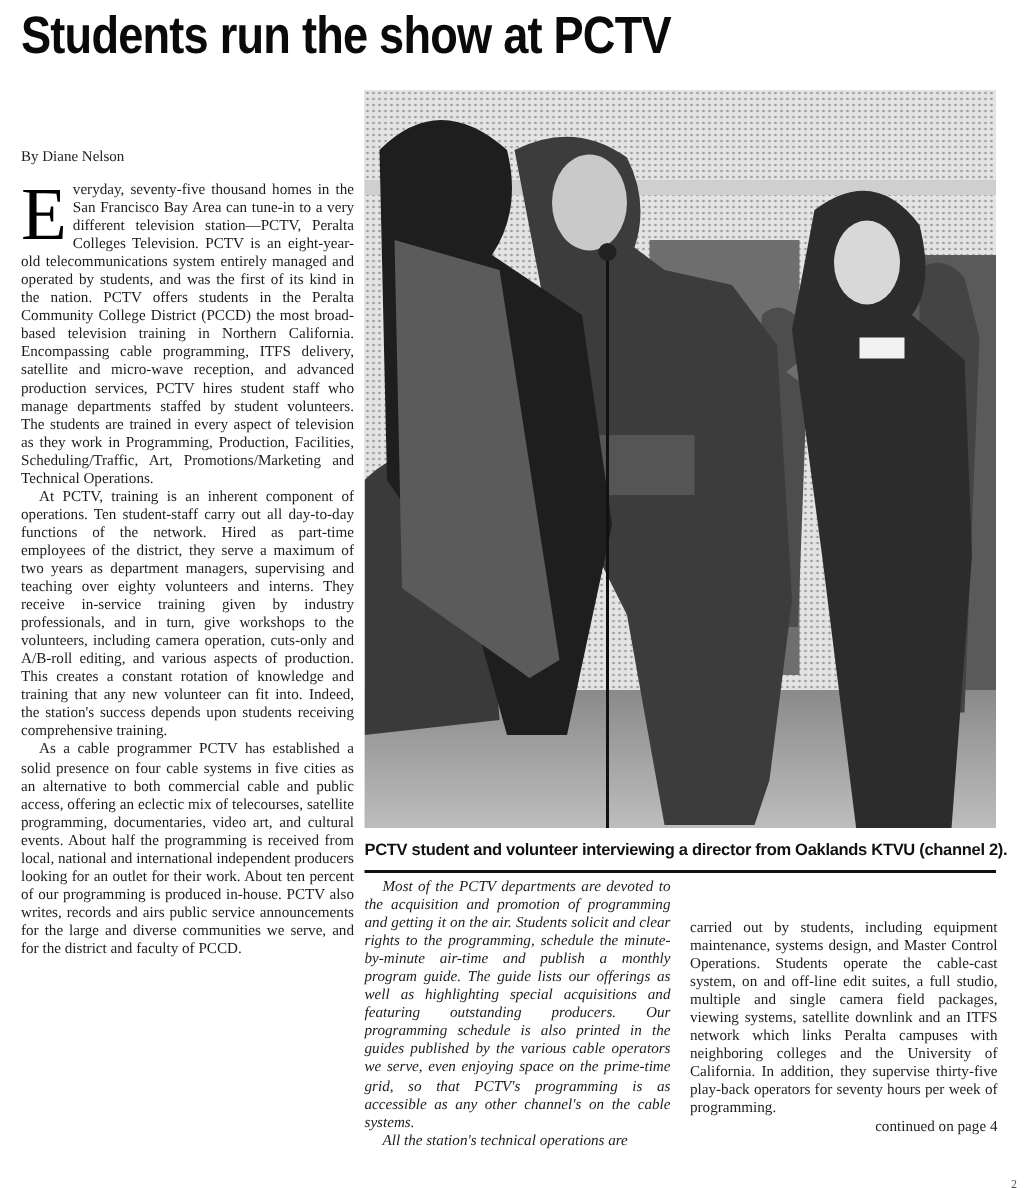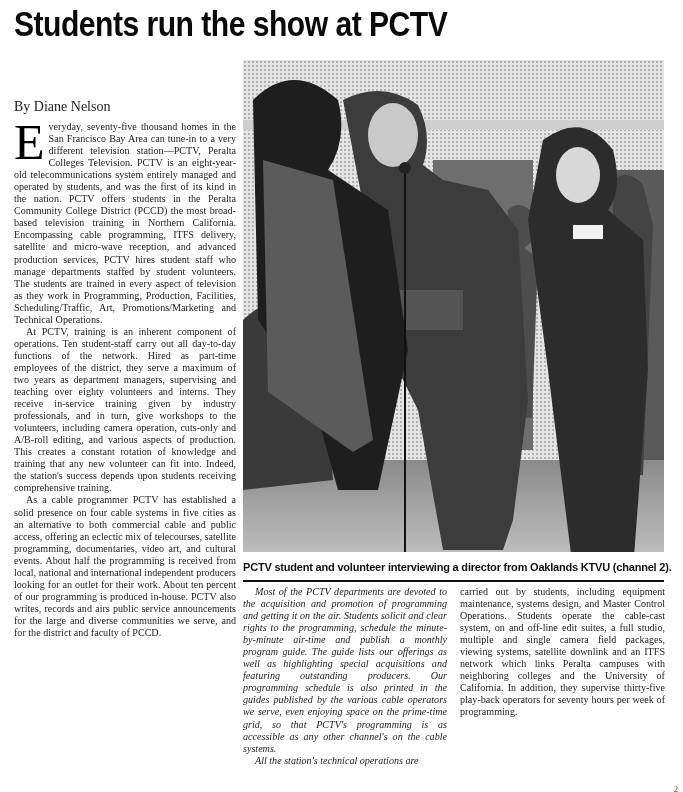--- a/index.html
+++ b/index.html
@@ -2,28 +2,28 @@
 <html><head>
   <meta charset="utf-8">
   <style>
     html, body { margin:0; padding:0; background:#fff; }
     body { width:683px; height:792px; position:relative; overflow:hidden;
            font-family:"Liberation Serif", serif; color:#1a1a1a; }
     .headline { position:absolute; left:14px; top:4px; margin:0;
                 font-family:"Liberation Sans", sans-serif; font-weight:bold;
                 font-size:35px; letter-spacing:-0.6px; color:#0a0a0a;
                 transform:scaleX(0.86); transform-origin:left top; white-space:nowrap; }
-    .byline { position:absolute; left:14px; top:99px; font-size:14px; color:#222; }
+    .byline { position:absolute; left:14px; top:99px; font-size:10px; color:#222; }
     .col { position:absolute; font-size:10.1px; line-height:12.05px; text-align:justify;
            hyphens:manual; color:#1c1c1c; }
     .col p { margin:0; }
     .col p.indent { text-indent:12px; }
     #col1 { left:14px; top:121px; width:222px; }
     #col2 { left:243px; top:586px; width:204px;font-style:italic; }
-    #col3 { left:460px; top:586px; width:205px; }
+    #col3 { left:460px; top:613px; width:205px; }
     .dropcap { float:left; font-size:50px; line-height:40px; margin:1px 4px 0 0;
                font-family:"Liberation Serif", serif; color:#000; }
     .photo { position:absolute; left:243px; top:60px; width:421px; height:492px;
              background:#c8c8c8; overflow:hidden; }
     .photo svg { display:block; width:100%; height:100%; }
     .caption { position:absolute; left:243px; top:561px; width:421px; text-align:center;
                font-family:"Liberation Sans", sans-serif; font-weight:bold; font-size:11px;
                color:#111; white-space:nowrap; letter-spacing:-0.2px; }
     .rule { position:absolute; left:243px; top:580px; width:421px; height:2px; background:#111; }
     .continued { text-align:right; }
@@ -77,15 +77,16 @@
 <div class="caption">PCTV student and volunteer interviewing a director from Oaklands KTVU (channel 2).</div>
 <div class="rule"></div>
 
 <div class="col" id="col2">
   <p class="indent">Most of the PCTV departments are devoted to the acquisition and promotion of programming and getting it on the air. Students solicit and clear rights to the programming, schedule the minute-by-minute air-time and publish a monthly program guide. The guide lists our offerings as well as highlighting special acquisitions and featuring outstanding producers. Our programming schedule is also printed in the guides published by the various cable operators we serve, even enjoying space on the prime-time grid, so that PCTV's programming is as accessible as any other channel's on the cable systems.</p>
   <p class="indent">All the station's technical operations are</p>
 </div>
 
 <div class="col" id="col3">
   <p>carried out by students, including equipment maintenance, systems design, and Master Control Operations. Students operate the cable-cast system, on and off-line edit suites, a full studio, multiple and single camera field packages, viewing systems, satellite downlink and an ITFS network which links Peralta campuses with neighboring colleges and the University of California. In addition, they supervise thirty-five play-back operators for seventy hours per week of programming.</p>
+  <p class="continued">continued on page 4</p>
 </div>
 
 <div class="page-mark">2</div>
 
 </body></html>

